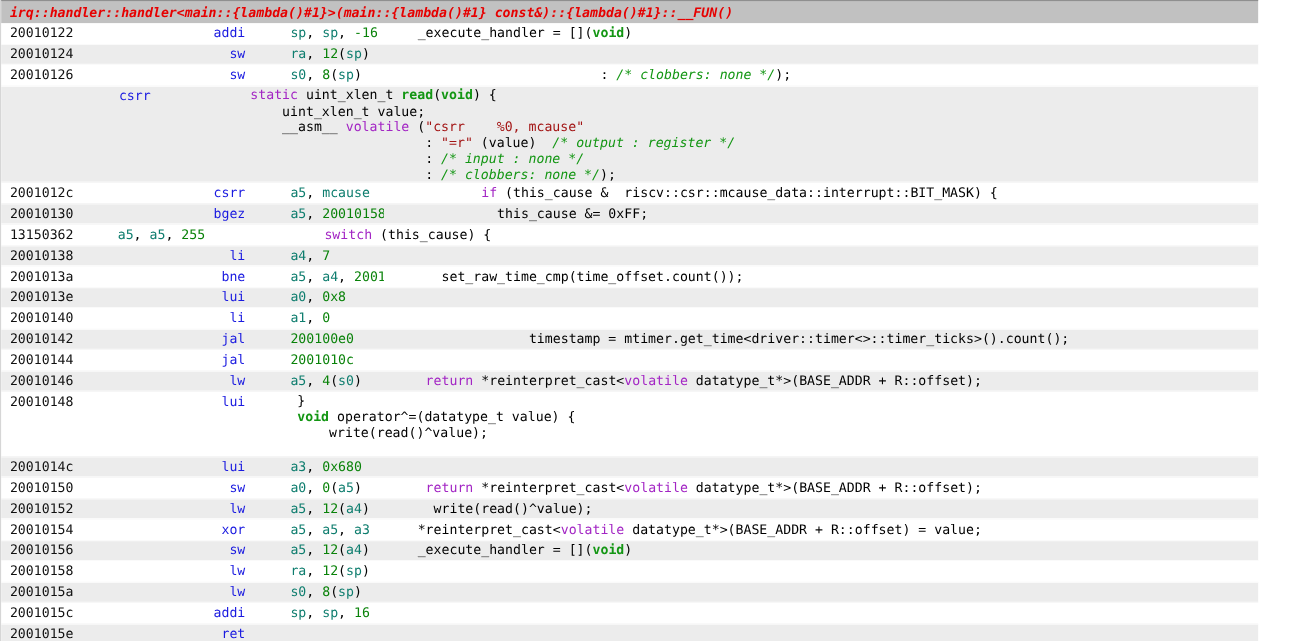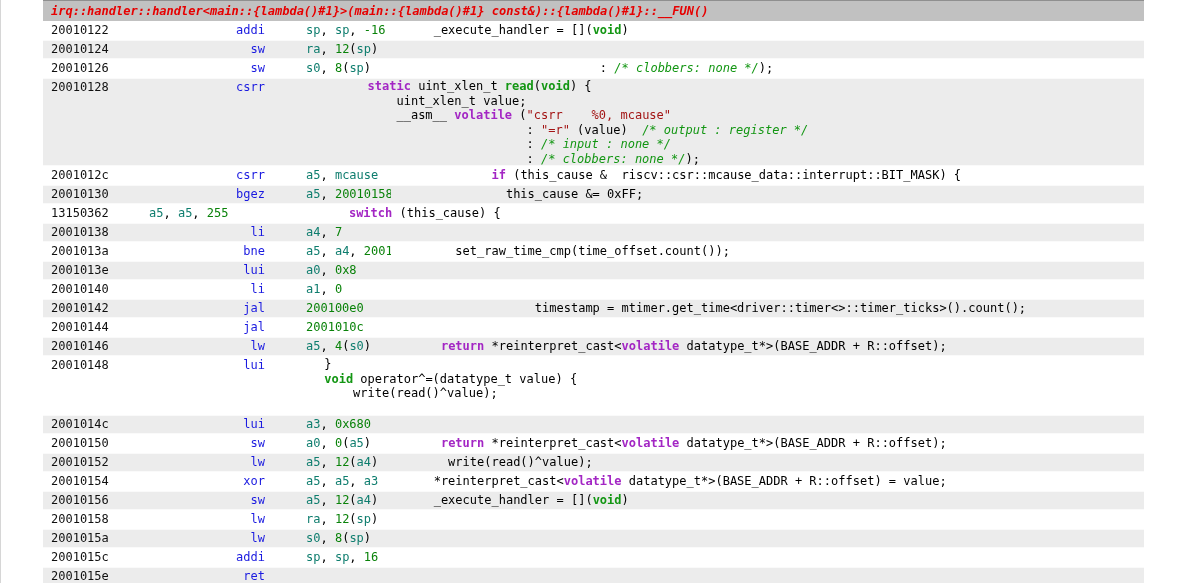--- a/index.html
+++ b/index.html
@@ -3,46 +3,46 @@
 <meta charset="utf-8">
 <style>
   html, body { margin: 0; padding: 0; }
   body {
     width: 1184px; height: 583px; overflow: hidden;
     background: #ffffff;
     font-family: "DejaVu Sans Mono", "Liberation Mono", monospace;
     font-size: 12px;
     color: #000;
   }
-  #app { width: 1144px; height: 583px; overflow: hidden; border-left: 1px solid #d6d6d6; box-sizing: border-box; padding-left: 42px; }
+  #app { width: 1144px; height: 583px; overflow: hidden; border-left: 1px solid #d6d6d6; box-sizing: border-box; }
   .header {
     height: 21px; line-height: 20px;
     background: var(--c-hdrbg, #c1c1c1);
     border-top: 1px solid #8f8f8f;
     box-sizing: border-box;
     color: var(--c-hdr, #e60000);
     font-style: italic; font-weight: bold;
     padding-left: 8px;
     white-space: pre; overflow: hidden;
   }
   .row { display: flex; align-items: flex-start; min-height: 19px; }
   .row.alt {
     background: var(--c-stripe, #ececec);
     box-shadow: inset 0 1px 0 #fafafa, inset 0 -1px 0 #fafafa;
   }
   .c-addr { width: 86px; padding-left: 8px; box-sizing: border-box; line-height: 19px; color: #101010; flex: none; }
   .sep { width: 5px; flex: none; border-left: 1px solid #c9c9c9; border-right: 1px solid #c9c9c9; box-sizing: border-box; }
   .c-mnem { width: 157px; flex: none; box-sizing: border-box; text-align: right; padding-right: 26px; line-height: 19px; color: var(--c-mnem, #1a1ae0); }
   .c-ops { width: 95px; flex: none; box-sizing: border-box; padding-left: 10px; line-height: 19px; white-space: pre; overflow: hidden; }
   .c-src { flex: 1; box-sizing: border-box; padding-left: 4px; white-space: pre; overflow: hidden; }
-  .c-src .ln { line-height: 19px; margin-left: 12px; }
+  .c-src .ln { line-height: 19px; }
   .c-src.multi .ln { line-height: 14.5px; }
   .c-src.multi { padding-top: 1px; }
   .tp { color: #000000; }
-  .tk { color: var(--c-kw, #a326c4); font-weight: bold; }
+  .tk { color: var(--c-kw, #a326c4); font-weight: normal; }
   .tg { color: var(--c-green, #139613); font-weight: bold; }
   .tc { color: var(--c-com, #139613); font-style: italic; }
   .ts { color: var(--c-str, #a31515); }
   .tr { color: var(--c-reg, #0e7d6e); }
   .tn { color: var(--c-num, #098209); }
 </style>
 </head>
 <body>
 
 <div id="app">
@@ -69,21 +69,20 @@
       <div class="row">
         <div class="c-addr">20010126</div>
         <div class="sep"></div>
         <div class="c-mnem">sw</div>
         <div class="sep"></div>
         <div class="c-ops"><span class="tr">s0</span><span class="tp">, </span><span class="tn">8</span><span class="tp">(</span><span class="tr">sp</span><span class="tp">)</span></div>
         <div class="sep"></div>
         <div class="c-src"><div class="ln"><span class="tp">                          : </span><span class="tc">/* clobbers: none */</span><span class="tp">);</span></div></div>
       </div>
       <div class="row alt">
-        <div class="c-addr">20010128</div>
         <div class="sep"></div>
         <div class="c-mnem">csrr</div>
         <div class="sep"></div>
         <div class="sep"></div>
         <div class="c-src multi"><div class="ln"><span class="tp">       </span><span class="tk">static</span><span class="tp"> uint_xlen_t </span><span class="tg">read</span><span class="tp">(</span><span class="tg">void</span><span class="tp">) {</span></div><div class="ln"><span class="tp">           uint_xlen_t value;</span></div><div class="ln"><span class="tp">           __asm__ </span><span class="tk">volatile</span><span class="tp"> (</span><span class="ts">"csrr    %0, mcause"</span></div><div class="ln"><span class="tp">                             : </span><span class="ts">"=r"</span><span class="tp"> (value)  </span><span class="tc">/* output : register */</span></div><div class="ln"><span class="tp">                             : </span><span class="tc">/* input : none */</span></div><div class="ln"><span class="tp">                             : </span><span class="tc">/* clobbers: none */</span><span class="tp">);</span></div></div>
       </div>
       <div class="row">
         <div class="c-addr">2001012c</div>
         <div class="sep"></div>
         <div class="c-mnem">csrr</div>

